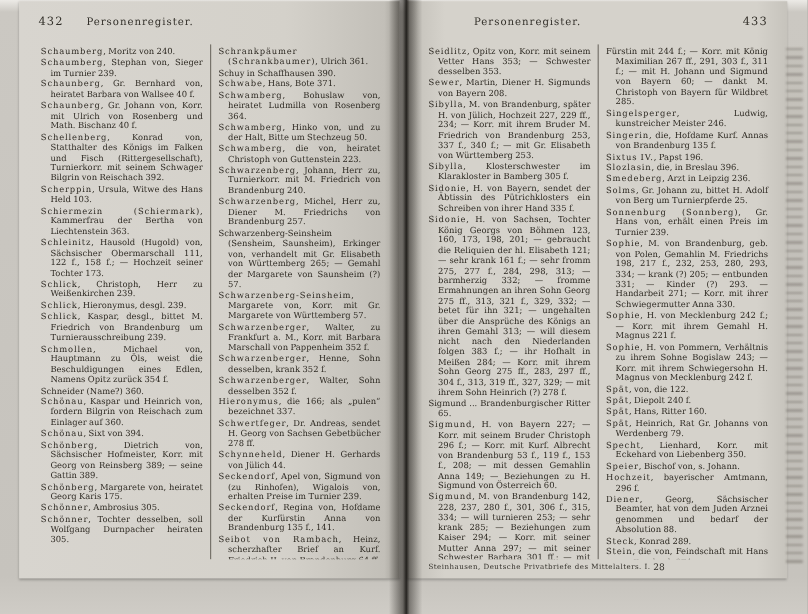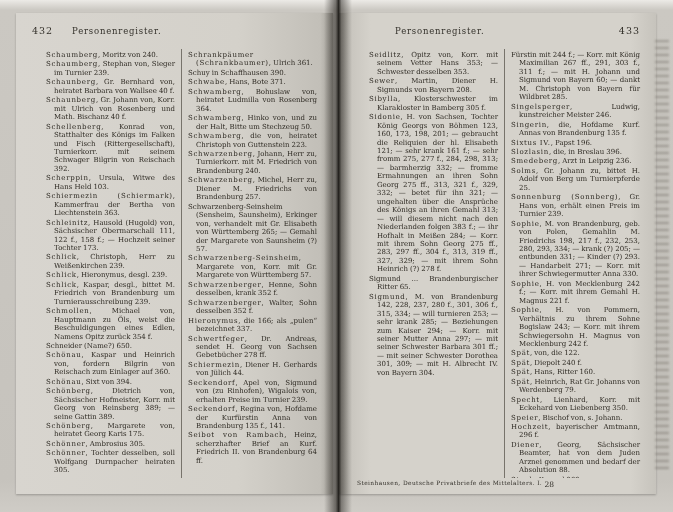--- a/index.html
+++ b/index.html
@@ -6,21 +6,21 @@
   body{
     width:673px;height:512px;overflow:hidden;position:relative;
     background:#b7b4ae;
     font-family:"DejaVu Serif","Liberation Serif",serif;
   }
   .scan{
     position:absolute;inset:0;
     background:linear-gradient(180deg,#eceae6 0,#cbc8c2 10px,#c6c3bd 480px,#cfccc6 100%);
   }
   .page{
-    position:absolute;top:13px;height:481px;
+    position:absolute;top:1px;height:481px;
     background:#d4d1ca;color:#2e2a23;
   }
   .page.left{
     left:16px;width:317px;
     background:linear-gradient(90deg,#d8d5cf 0,#d4d1ca 70%,#c2bfb8 96%,#9d9a93 100%);
     box-shadow:0 1px 2px rgba(0,0,0,.25);
   }
   .page.right{
     left:339px;width:317px;
     background:linear-gradient(90deg,#a8a59e 0,#c7c4bd 3%,#d5d2cb 10%,#d5d2cb 92%,#c6c3bc 100%);
@@ -47,33 +47,33 @@
   .pagenum{font-size:9.5px;letter-spacing:1px;color:#33302a;}
   .pagenum.numL{text-align:left;}
   .pagenum.numR{text-align:right;}
   .cols{
     position:absolute;left:12px;right:10px;top:36px;bottom:16px;
     display:flex;
   }
   .col{
     width:50%;padding:2px 6px 0 6px;overflow:hidden;
   }
-  .col:first-child{border-right:1px solid #77736b;margin-left:12px;}
+  .col:first-child{border-right:1px solid #77736b;}
   .entry{
     margin:0 0 1px 0;
     font-size:7px;line-height:8.45px;
     text-align:justify;
     padding-left:8px;text-indent:-8px;
     color:#2e2a23;
     word-spacing:-0.2px;
   }
   .headword{letter-spacing:.7px;}
   .page-foot{
     position:absolute;left:18px;right:14px;bottom:5px;
-    display:flex;align-items:flex-start;
+    display:flex;align-items:center;
   }
   .footnote{font-size:5.9px;letter-spacing:.4px;color:#33302a;}
   .foot-num{font-size:7.5px;color:#33302a;margin-left:auto;margin-right:88px;}
 </style>
 </head>
 <body>
 
 <div class="scan">
 
   <div class="page left">
@@ -89,64 +89,68 @@
           <p class="entry"><span class="headword">Schaunberg</span>, Gr. Bernhard von, heiratet Barbara von Wallsee 40 f.</p>
           <p class="entry"><span class="headword">Schaunberg</span>, Gr. Johann von, Korr. mit Ulrich von Rosenberg und Math. Bischanz 40 f.</p>
           <p class="entry"><span class="headword">Schellenberg</span>, Konrad von, Statthalter des Königs im Falken und Fisch (Rittergesellschaft), Turnierkorr. mit seinem Schwager Bilgrin von Reischach 392.</p>
           <p class="entry"><span class="headword">Scherppin</span>, Ursula, Witwe des Hans Held 103.</p>
           <p class="entry"><span class="headword">Schiermezin (Schiermark)</span>, Kammerfrau der Bertha von Liechtenstein 363.</p>
           <p class="entry"><span class="headword">Schleinitz</span>, Hausold (Hugold) von, Sächsischer Obermarschall 111, 122 f., 158 f.; — Hochzeit seiner Tochter 173.</p>
           <p class="entry"><span class="headword">Schlick</span>, Christoph, Herr zu Weißenkirchen 239.</p>
           <p class="entry"><span class="headword">Schlick</span>, Hieronymus, desgl. 239.</p>
           <p class="entry"><span class="headword">Schlick</span>, Kaspar, desgl., bittet M. Friedrich von Brandenburg um Turnierausschreibung 239.</p>
           <p class="entry"><span class="headword">Schmollen</span>, Michael von, Hauptmann zu Öls, weist die Beschuldigungen eines Edlen, Namens Opitz zurück 354 f.</p>
-          <p class="entry">Schneider (Name?) 650.</p>
+          <p class="entry">Schneider (Name?) 360.</p>
           <p class="entry"><span class="headword">Schönau</span>, Kaspar und Heinrich von, fordern Bilgrin von Reischach zum Einlager auf 360.</p>
           <p class="entry"><span class="headword">Schönau</span>, Sixt von 394.</p>
           <p class="entry"><span class="headword">Schönberg</span>, Dietrich von, Sächsischer Hofmeister, Korr. mit Georg von Reinsberg 389; — seine Gattin 389.</p>
           <p class="entry"><span class="headword">Schönberg</span>, Margarete von, heiratet Georg Karis 175.</p>
           <p class="entry"><span class="headword">Schönner</span>, Ambrosius 305.</p>
           <p class="entry"><span class="headword">Schönner</span>, Tochter desselben, soll Wolfgang Durnpacher heiraten 305.</p>
         </div>
       <div class="col">
           <p class="entry"><span class="headword">Schrankpäumer (Schrankbaumer)</span>, Ulrich 361.</p>
           <p class="entry">Schuy in Schaffhausen 390.</p>
           <p class="entry"><span class="headword">Schwabe</span>, Hans, Bote 371.</p>
           <p class="entry"><span class="headword">Schwamberg</span>, Bohuslaw von, heiratet Ludmilla von Rosenberg 364.</p>
           <p class="entry"><span class="headword">Schwamberg</span>, Hinko von, und zu der Halt, Bitte um Stechzeug 50.</p>
           <p class="entry"><span class="headword">Schwamberg</span>, die von, heiratet Christoph von Guttenstein 223.</p>
           <p class="entry"><span class="headword">Schwarzenberg</span>, Johann, Herr zu, Turnierkorr. mit M. Friedrich von Brandenburg 240.</p>
           <p class="entry"><span class="headword">Schwarzenberg</span>, Michel, Herr zu, Diener M. Friedrichs von Brandenburg 257.</p>
           <p class="entry">Schwarzenberg-Seinsheim (Sensheim, Saunsheim), Erkinger von, verhandelt mit Gr. Elisabeth von Württemberg 265; — Gemahl der Margarete von Saunsheim (?) 57.</p>
           <p class="entry"><span class="headword">Schwarzenberg-Seinsheim</span>, Margarete von, Korr. mit Gr. Margarete von Württemberg 57.</p>
+          <p class="entry"><span class="headword">Schwarzenberger</span>, Walter, zu Frankfurt a. M., Korr. mit Barbara Marschall von Pappenheim 352 f.</p>
           <p class="entry"><span class="headword">Schwarzenberger</span>, Henne, Sohn desselben, krank 352 f.</p>
           <p class="entry"><span class="headword">Schwarzenberger</span>, Walter, Sohn desselben 352 f.</p>
           <p class="entry"><span class="headword">Hieronymus</span>, die 166; als „pulen“ bezeichnet 337.</p>
           <p class="entry"><span class="headword">Schwertfeger</span>, Dr. Andreas, sendet H. Georg von Sachsen Gebetbücher 278 ff.</p>
-          <p class="entry"><span class="headword">Schiermezin</span>, Diener H. Gerhards von Jülich 44.</p>
+          <p class="entry"><span class="headword">Schynneheld</span>, Diener H. Gerhards von Jülich 44.</p>
           <p class="entry"><span class="headword">Seckendorf</span>, Apel von, Sigmund von (zu Rinhofen), Wigalois von, erhalten Preise im Turnier 239.</p>
           <p class="entry"><span class="headword">Seckendorf</span>, Regina von, Hofdame der Kurfürstin Anna von Brandenburg 135 f., 141.</p>
           <p class="entry"><span class="headword">Seibot von Rambach</span>, Heinz, scherzhafter Brief an Kurf. Friedrich II. von Brandenburg 64 ff.</p>
         </div>
     </div>
   </div>
 
   <div class="page right">
     <div class="page-head">
       <span class="pagenum numL"></span>
       <span class="running-title">Personenregister.</span>
       <span class="pagenum numR">433</span>
     </div>
     <div class="cols">
       <div class="col">
           <p class="entry"><span class="headword">Seidlitz</span>, Opitz von, Korr. mit seinem Vetter Hans 353; — Schwester desselben 353.</p>
           <p class="entry"><span class="headword">Sewer</span>, Martin, Diener H. Sigmunds von Bayern 208.</p>
+          <p class="entry"><span class="headword">Sibylla</span>, M. von Brandenburg, später H. von Jülich, Hochzeit 227, 229 ff., 234; — Korr. mit ihrem Bruder M. Friedrich von Brandenburg 253, 337 f., 340 f.; — mit Gr. Elisabeth von Württemberg 253.</p>
           <p class="entry"><span class="headword">Sibylla</span>, Klosterschwester im Klarakloster in Bamberg 305 f.</p>
+          <p class="entry"><span class="headword">Sidonie</span>, H. von Bayern, sendet der Äbtissin des Pütrichklosters ein Schreiben von ihrer Hand 335 f.</p>
           <p class="entry"><span class="headword">Sidonie</span>, H. von Sachsen, Tochter König Georgs von Böhmen 123, 160, 173, 198, 201; — gebraucht die Reliquien der hl. Elisabeth 121; — sehr krank 161 f.; — sehr fromm 275, 277 f., 284, 298, 313; — barmherzig 332; — fromme Ermahnungen an ihren Sohn Georg 275 ff., 313, 321 f., 329, 332; — betet für ihn 321; — ungehalten über die Ansprüche des Königs an ihren Gemahl 313; — will diesem nicht nach den Niederlanden folgen 383 f.; — ihr Hofhalt in Meißen 284; — Korr. mit ihrem Sohn Georg 275 ff., 283, 297 ff., 304 f., 313, 319 ff., 327, 329; — mit ihrem Sohn Heinrich (?) 278 f.</p>
           <p class="entry">Sigmund ... Brandenburgischer Ritter 65.</p>
+          <p class="entry"><span class="headword">Sigmund</span>, H. von Bayern 227; — Korr. mit seinem Bruder Christoph 296 f.; — Korr. mit Kurf. Albrecht von Brandenburg 53 f., 119 f., 153 f., 208; — mit dessen Gemahlin Anna 149; — Beziehungen zu H. Sigmund von Österreich 60.</p>
           <p class="entry"><span class="headword">Sigmund</span>, M. von Brandenburg 142, 228, 237, 280 f., 301, 306 f., 315, 334; — will turnieren 253; — sehr krank 285; — Beziehungen zum Kaiser 294; — Korr. mit seiner Mutter Anna 297; — mit seiner Schwester Barbara 301 ff.; — mit seiner Schwester Dorothea 301, 309; — mit H. Albrecht IV. von Bayern 304.</p>
         </div>
       <div class="col">
           <p class="entry">Fürstin mit 244 f.; — Korr. mit König Maximilian 267 ff., 291, 303 f., 311 f.; — mit H. Johann und Sigmund von Bayern 60; — dankt M. Christoph von Bayern für Wildbret 285.</p>
           <p class="entry"><span class="headword">Singelsperger</span>, Ludwig, kunstreicher Meister 246.</p>
           <p class="entry"><span class="headword">Singerin</span>, die, Hofdame Kurf. Annas von Brandenburg 135 f.</p>
           <p class="entry"><span class="headword">Sixtus IV.</span>, Papst 196.</p>
           <p class="entry"><span class="headword">Slozlasin</span>, die, in Breslau 396.</p>
           <p class="entry"><span class="headword">Smedeberg</span>, Arzt in Leipzig 236.</p>
           <p class="entry"><span class="headword">Solms</span>, Gr. Johann zu, bittet H. Adolf von Berg um Turnierpferde 25.</p>

